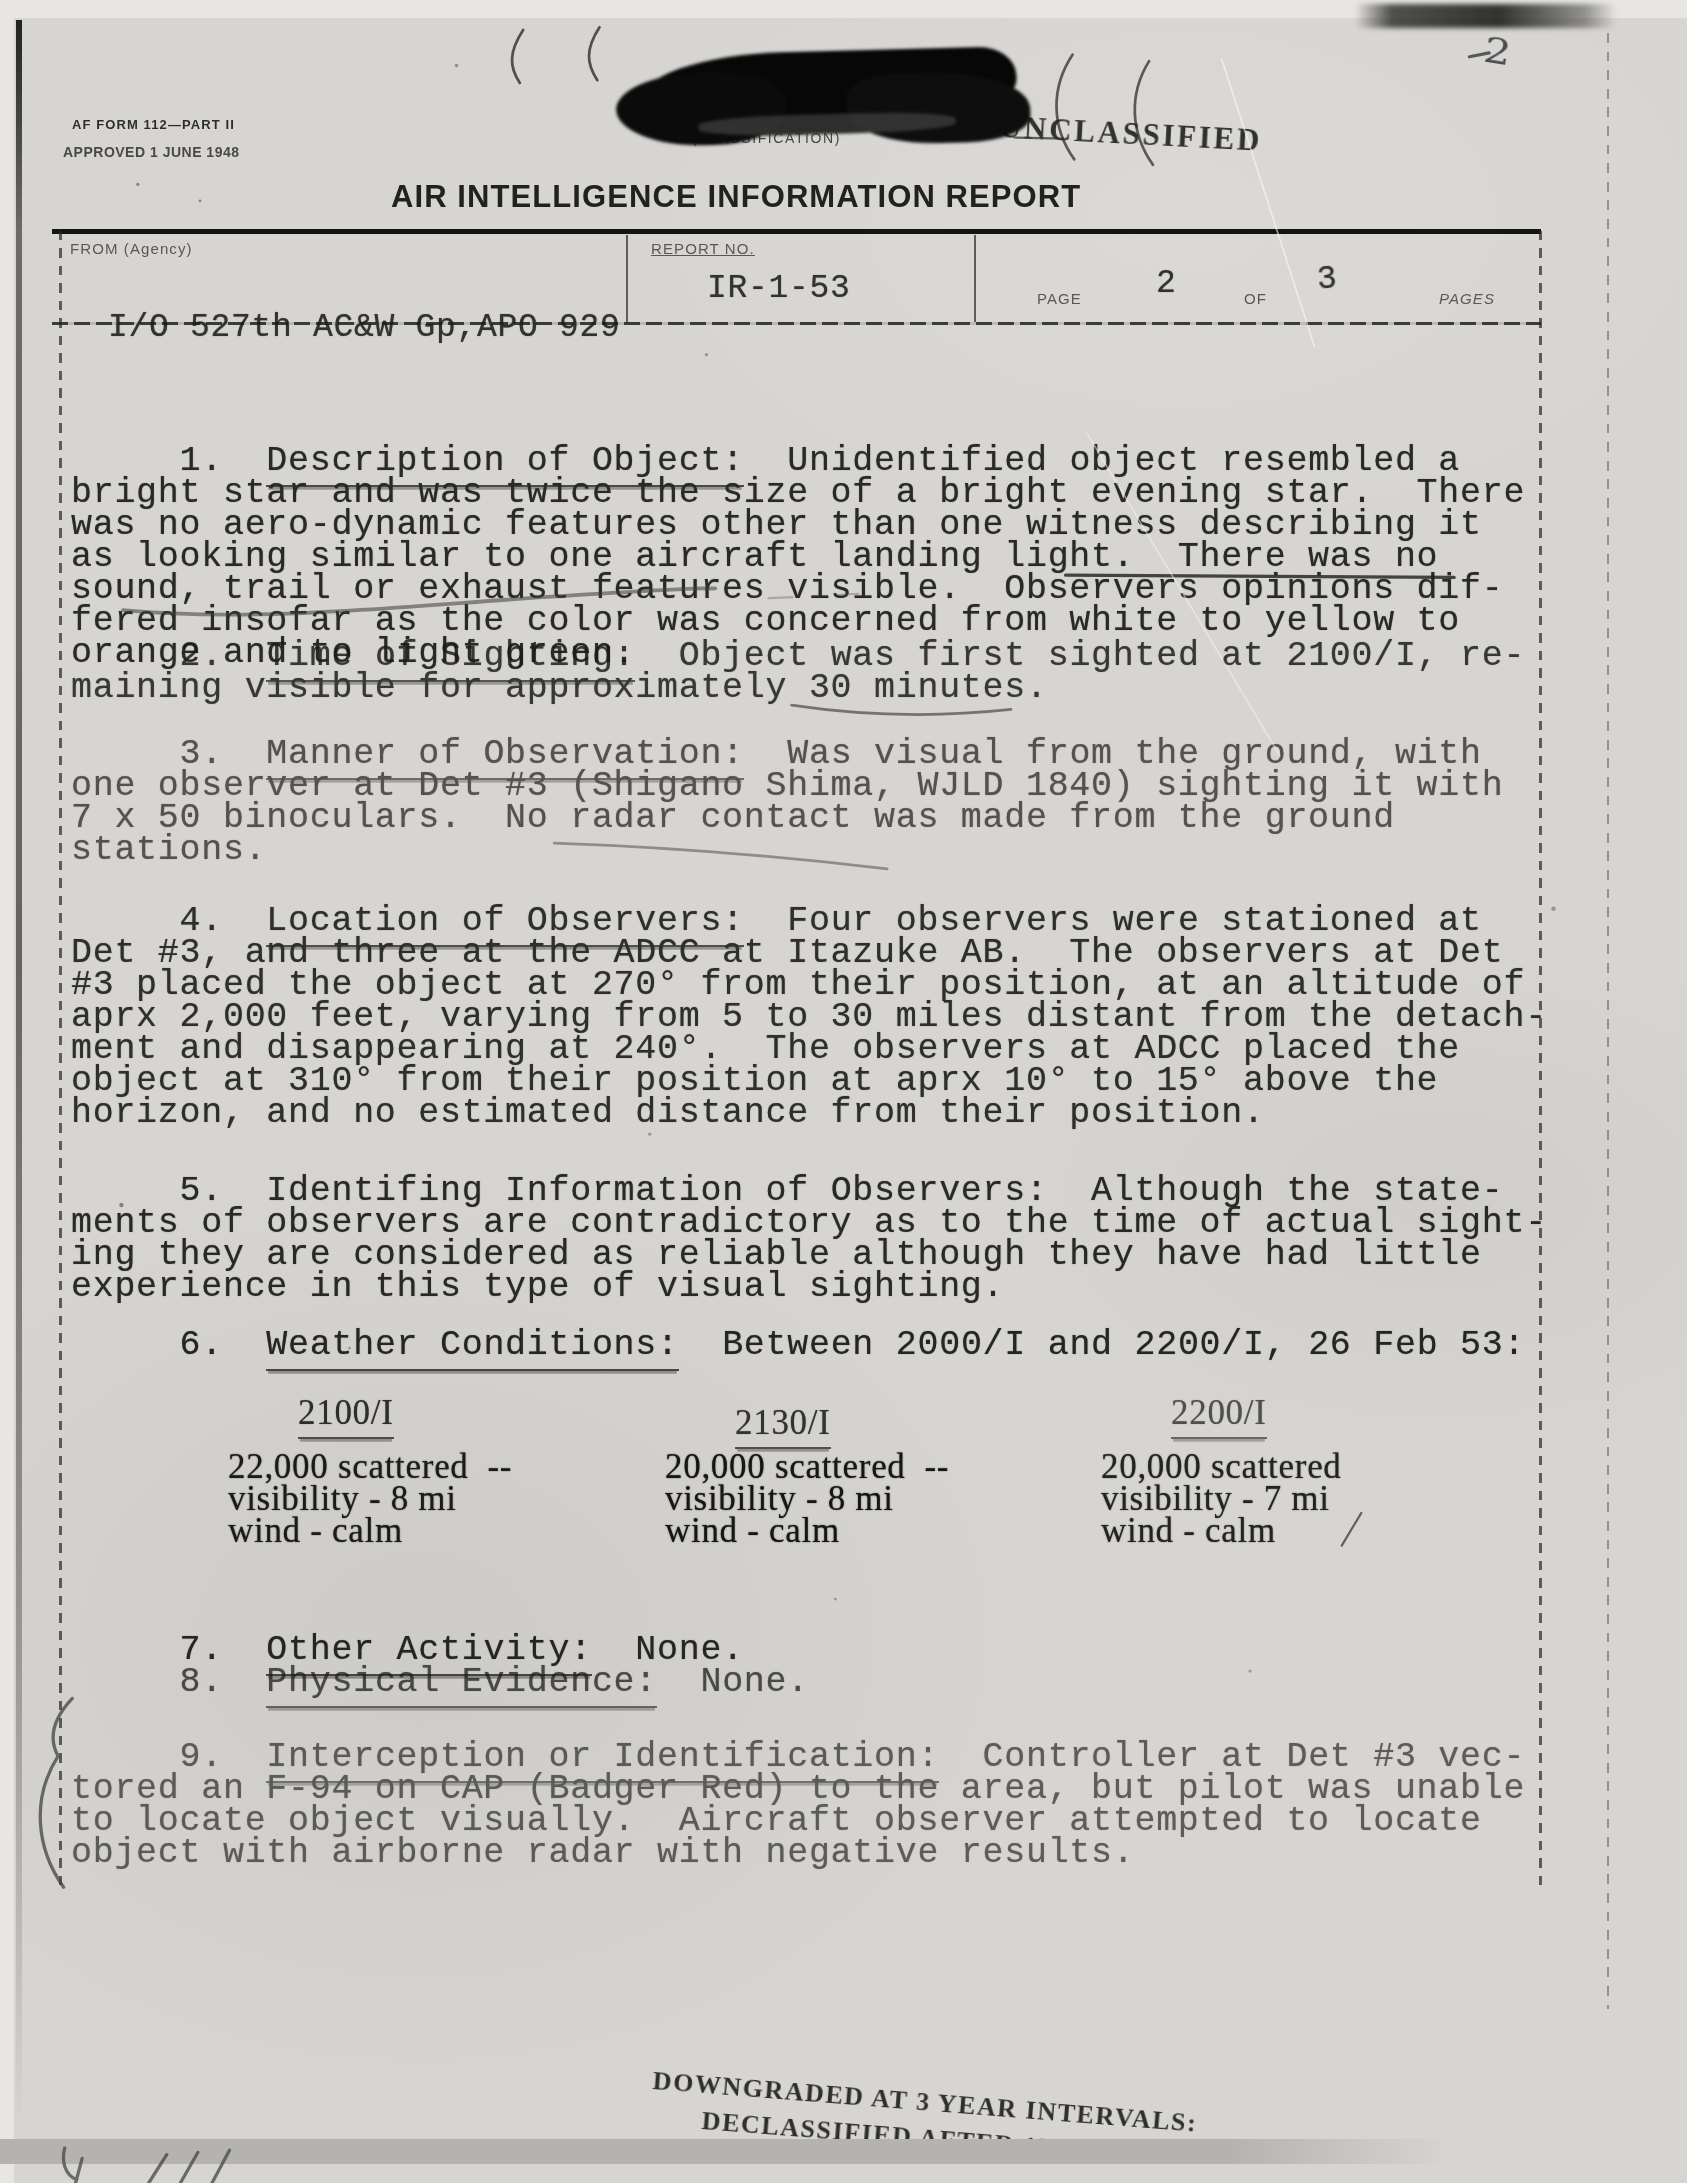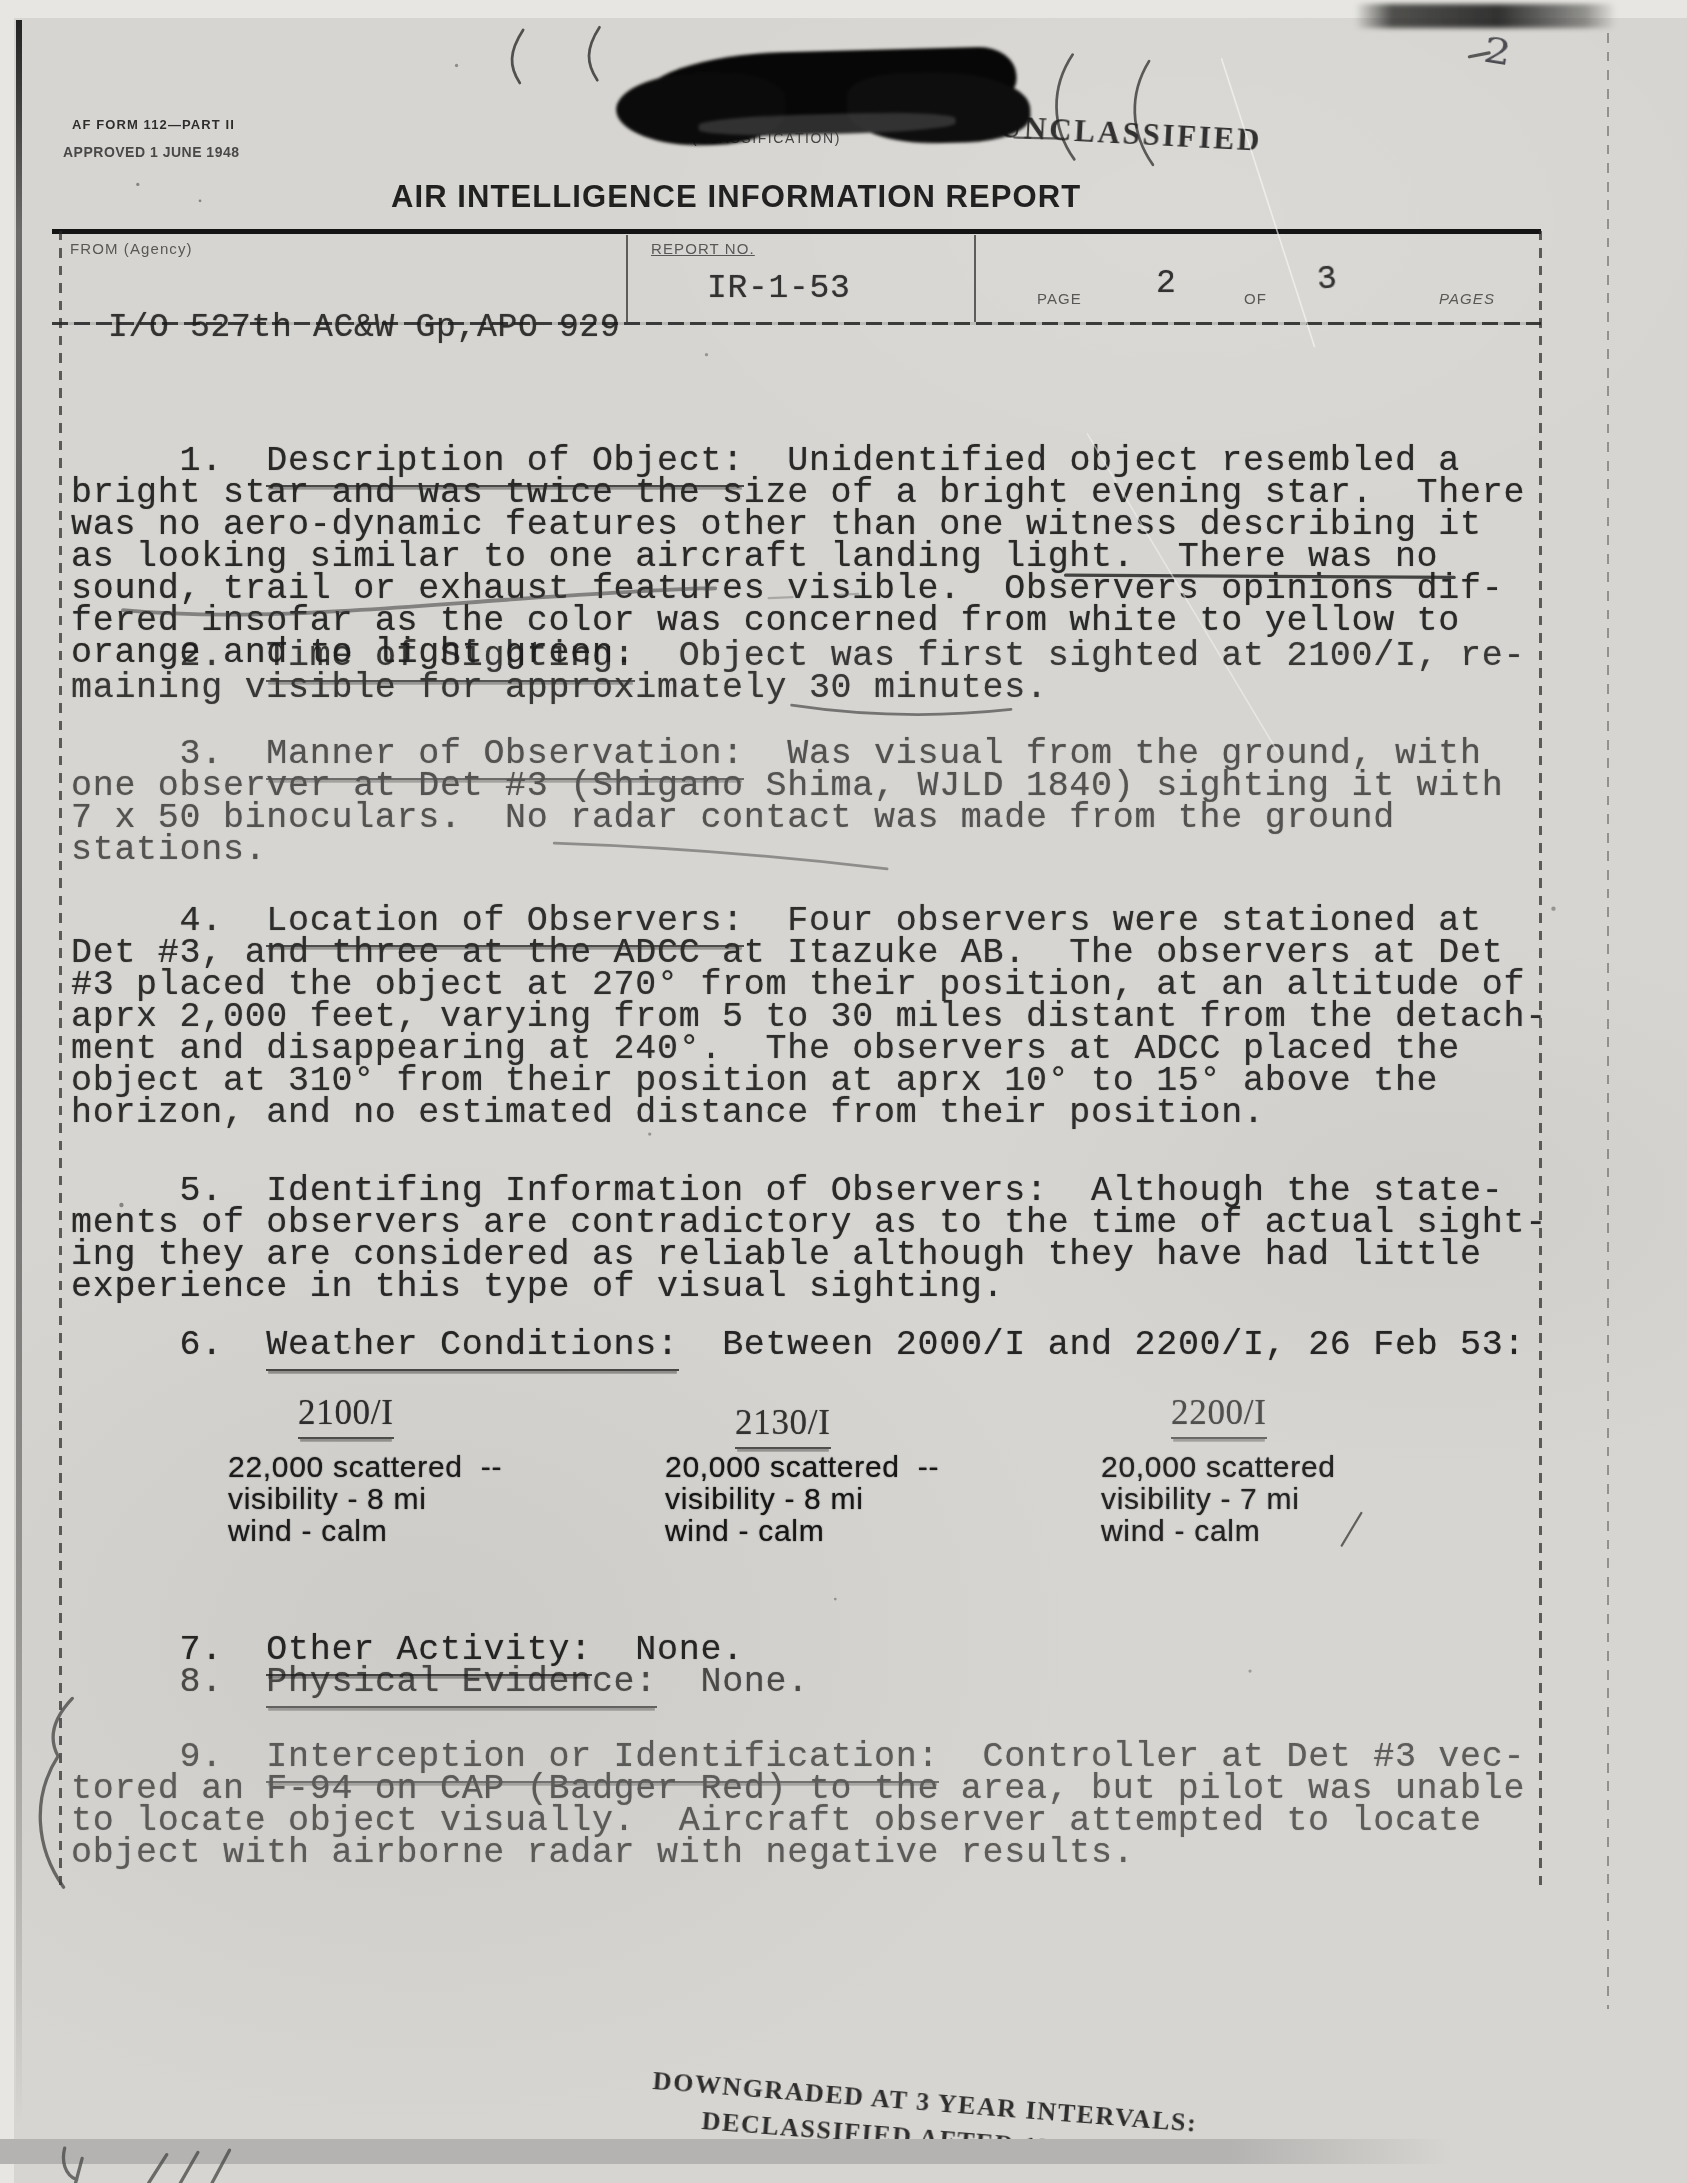--- a/index.html
+++ b/index.html
@@ -53,22 +53,22 @@
     text-shadow:0 0 1.1px rgba(20,20,20,.65);filter:blur(0.2px);letter-spacing:0.7px;}
   .mval{font-size:33px;opacity:.88;}
   
   .para{left:71px;width:1517px;white-space:pre-wrap;font-family:"Liberation Mono","DejaVu Sans Mono",monospace;
     font-size:35px;line-height:32px;letter-spacing:0.7px;color:#1c1c1c;
     text-shadow:0 0 1.1px rgba(20,20,20,.6);filter:blur(0.2px);z-index:10;}
   .uhead{border-bottom:2.7px solid rgba(25,25,25,.8);padding-bottom:4.4px;
     box-shadow:0 4.9px 0 -2.2px rgba(30,30,30,.4);}
   .wtime{position:absolute;font-family:Liberation Serif, serif;font-size:35px;
     letter-spacing:0.7px;color:#1c1c1c;text-shadow:0 0 1.1px rgba(20,20,20,.6);filter:blur(0.2px);z-index:10;}
-  .wlines{position:absolute;white-space:pre;font-family:Liberation Sans, sans-serif;
-    font-size:30px;line-height:32px;letter-spacing:0.7px;color:#161616;
+  .wlines{position:absolute;white-space:pre;font-family:Liberation Serif, serif;
+    font-size:35px;line-height:32px;letter-spacing:0.7px;color:#161616;
     text-shadow:0 0 1.4px rgba(15,15,15,.75);filter:blur(0.2px);z-index:10;}
   
   .fstamp{font-family:"Liberation Serif","DejaVu Serif",serif;font-weight:bold;font-size:26px;letter-spacing:1.6px;
     color:#181818;transform:rotate(4.5deg);transform-origin:left top;filter:blur(0.3px);opacity:.88;z-index:30;}
   .fs1{left:654px;top:2066px;}
   .fs2{left:703px;top:2106px;}
   svg.overlay{position:absolute;left:0;top:0;z-index:50;pointer-events:none;}
 </style>
 </head>
 <body>

